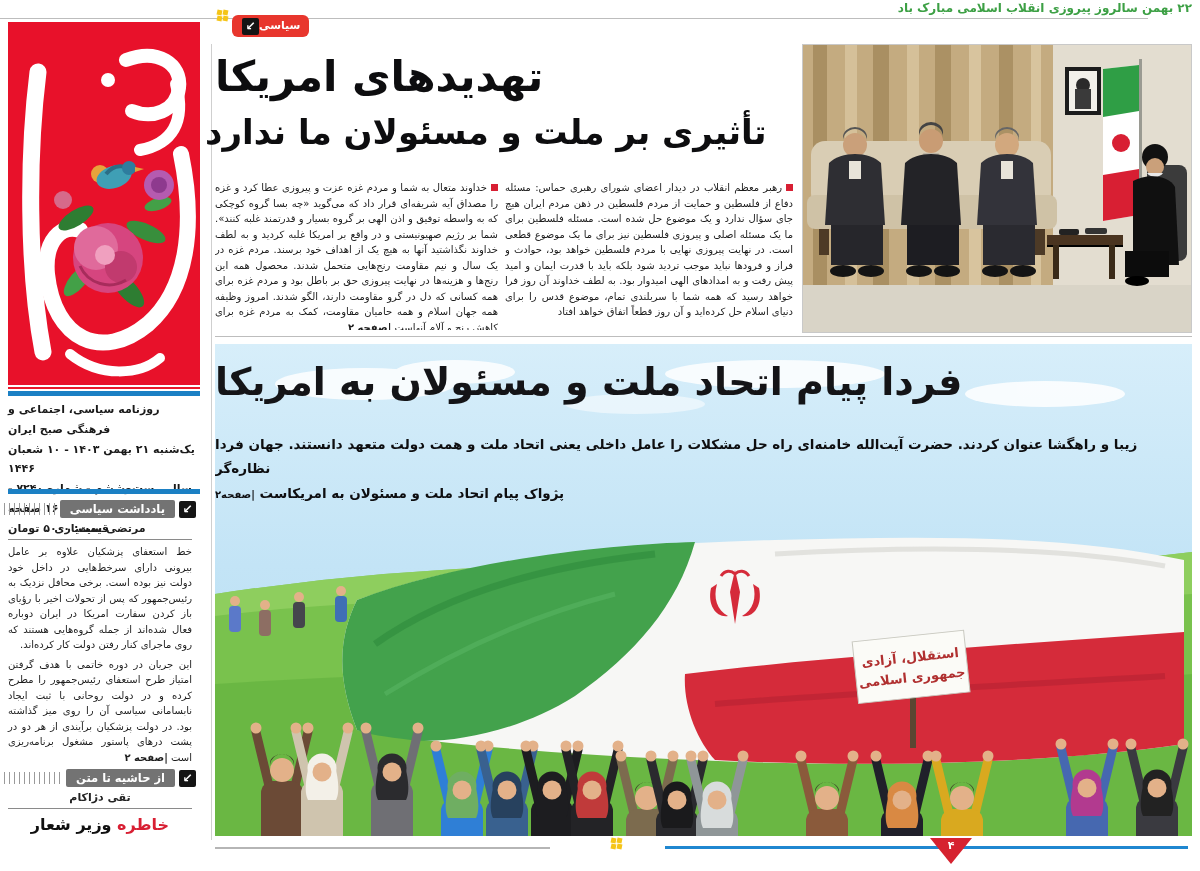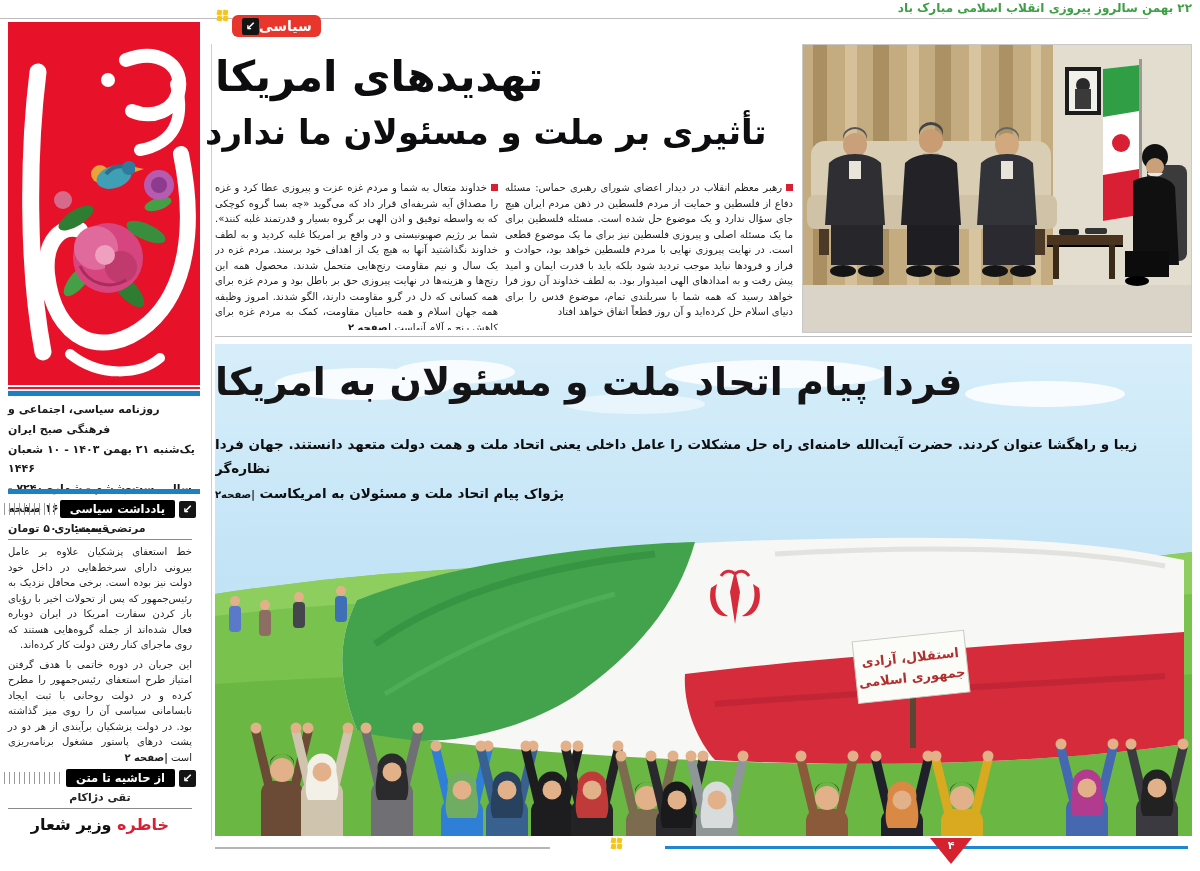--- a/index.html
+++ b/index.html
@@ -15,32 +15,32 @@
   .blue-rule{background:#1b80c4;height:5px;}
   .red-hair{background:#e8192c;height:2px;}
 
   
   .top-banner{top:1px;right:8px;font-size:12px;font-weight:bold;color:#3da045;}
   .top-rule{top:18px;left:0;width:1148px;}
 
   
   .tag-pill{top:15px;left:232px;display:flex;align-items:center;gap:0;
     background:#e8362d;border-radius:6px;padding:2px 3px 2px 10px;height:18px;}
-  .tag-pill .tag-label{color:#fff;font-size:14px;font-weight:bold;line-height:18px;margin-right:6px;text-align:right;}
+  .tag-pill .tag-label{color:#fff;font-size:11px;font-weight:bold;line-height:18px;margin-right:6px;text-align:right;}
   .logo-sq{width:17px;height:17px;background:#141414;color:#fff;font-size:12px;font-weight:bold;
     display:flex;align-items:center;justify-content:center;border-radius:2px;flex:none;}
   .yellow-mark{display:flex;gap:1px;flex-wrap:wrap;width:14px;}
   .yellow-mark i{width:5px;height:5px;background:#f5c518;display:block;transform:rotate(12deg);}
 
   
   .masthead-box{top:22px;left:8px;width:192px;height:363px;background:#e8112a;overflow:hidden;}
   .mast-info{top:400px;left:8px;width:192px;font-size:11px;font-weight:bold;color:#1a1a1a;line-height:1.8;}
   .sidebar{top:498px;left:0px;width:200px;height:373px;overflow:hidden;}
   .sec-head{display:flex;align-items:center;gap:4px;margin:2px 4px;}
-  .sec-box{background:#000000;color:#fff;font-size:11.5px;font-weight:bold;padding:2px 10px;border-radius:2px;flex:none;}
+  .sec-box{background:#737373;color:#fff;font-size:11.5px;font-weight:bold;padding:2px 10px;border-radius:2px;flex:none;}
   .hatch{flex:1;height:12px;background:repeating-linear-gradient(90deg,#9a9a9a 0,#9a9a9a 1px,transparent 1px,transparent 5px);}
   .author{font-size:11px;font-weight:bold;color:#222;text-align:center;margin-top:4px;}
   .thin-hr{height:1px;background:#8a8a8a;margin:4px 8px;}
   .sb-title{font-size:16px;font-weight:bold;color:#101010;text-align:center;line-height:1.45;margin:4px 6px;}
   .sb-body{font-size:10px;color:#1c1c1c;text-align:justify;text-align-last:right;line-height:1.55;margin:4px 8px;}
   .pref{font-weight:bold;}
   .red-txt{color:#d81f33;}
   .note2-wrap{position:relative;}
   .note2-wrap .sb-title{position:relative;z-index:1;}
 

